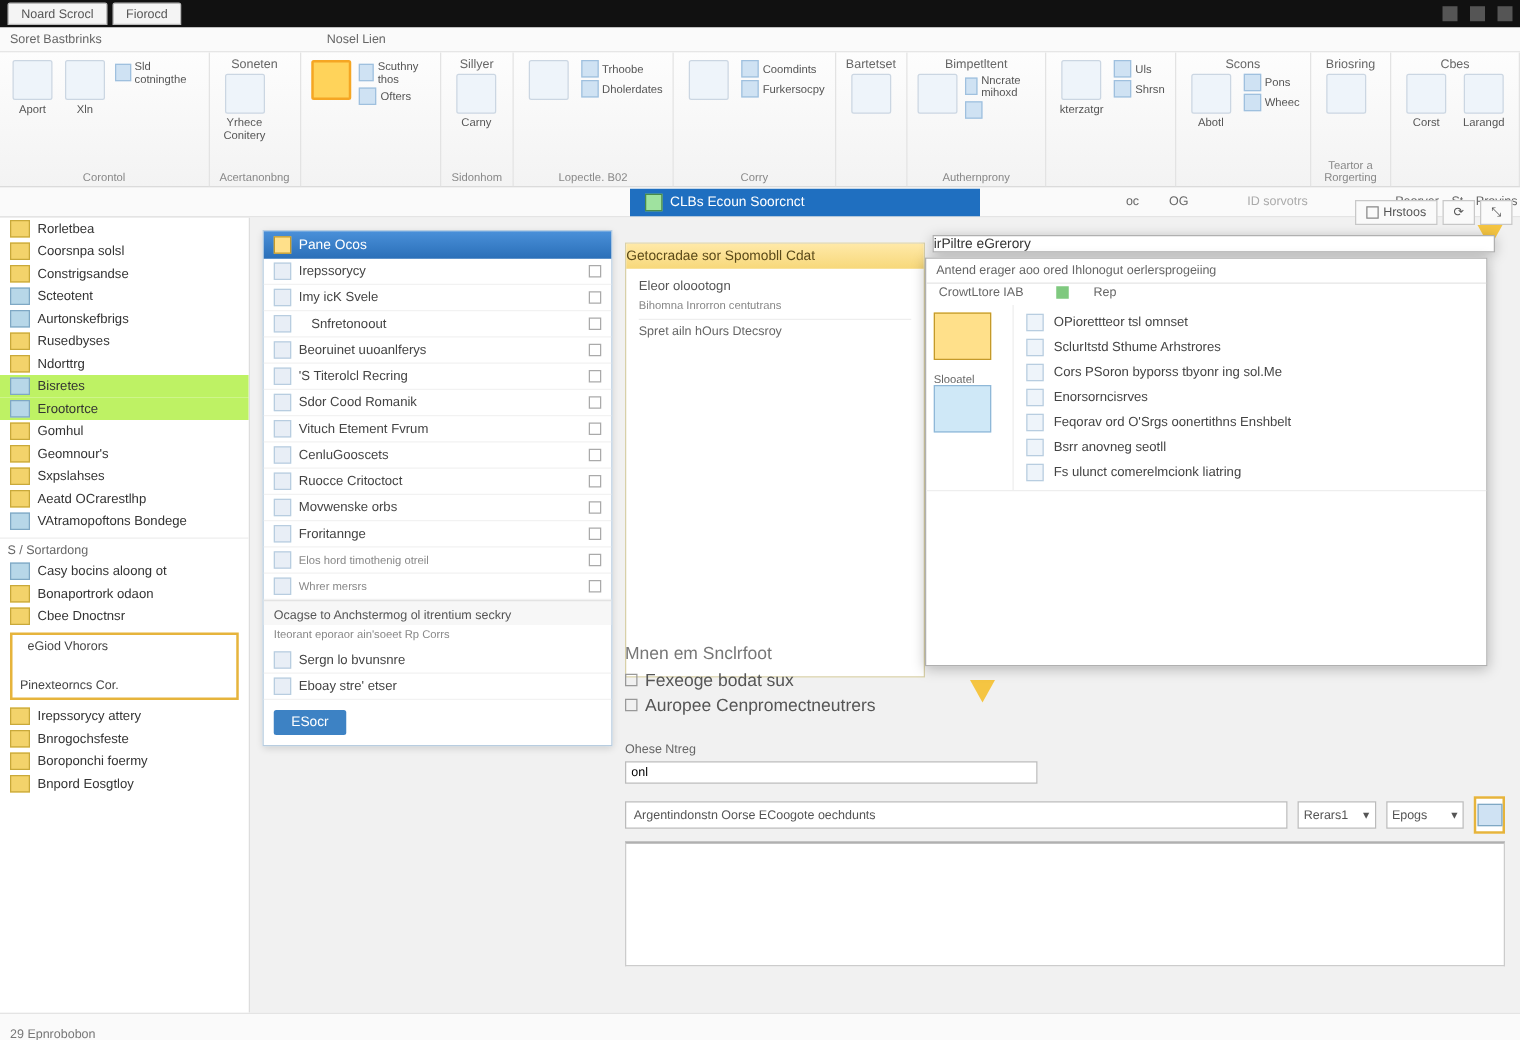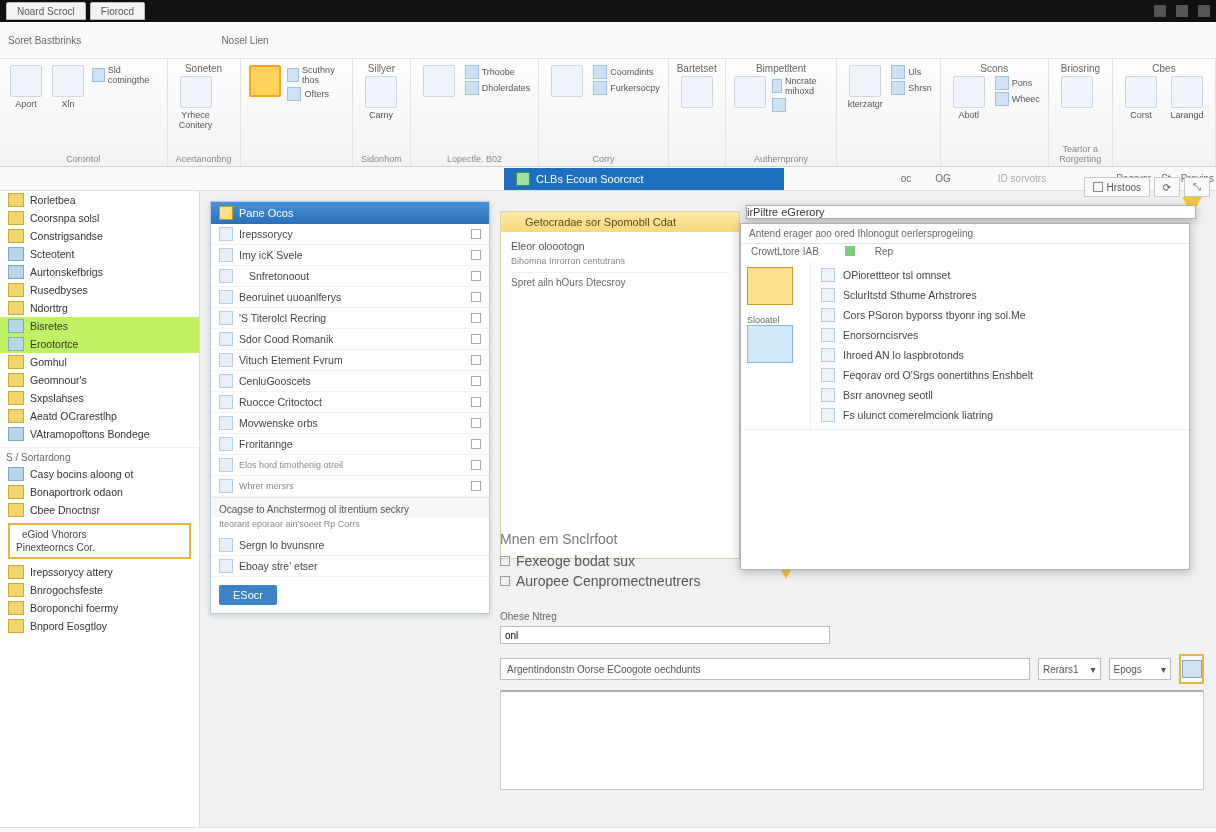--- a/index.html
+++ b/index.html
@@ -1,21 +1,21 @@
 <!DOCTYPE html>
 <html><head>
 <meta charset="utf-8">
 <style>
   * { box-sizing: border-box; margin: 0; padding: 0; font-family: "Segoe UI", Tahoma, sans-serif; }
   body { width:1216px; height:832px; background:#fff; overflow:hidden; font-size:11px; color:#333; }
   .titlebar { height:22px; background:#111; display:flex; align-items:center; padding:0 6px; }
   .titlebar .t-tab { background:#f4f4f4; border:1px solid #bbb; height:18px; padding:0 10px; margin-right:4px; display:flex; align-items:center; font-size:10px; color:#555; border-radius:2px 2px 0 0;}
   .titlebar .wc { margin-left:auto; display:flex; gap:10px; }
   .titlebar .wc span { width:12px; height:12px; }
-  .menubar { height:37px; background:#fafafa; border-bottom:1px solid #e0e0e0; display:flex; align-items:center; padding:0 8px; font-size:10px; color:#666; }
+  .menubar { height:20px; background:#fafafa; border-bottom:1px solid #e0e0e0; display:flex; align-items:center; padding:0 8px; font-size:10px; color:#666; gap:40px;}
   .ribbon { height:108px; border-bottom:1px solid #d0d0d0; display:flex; background:linear-gradient(#fdfdfd,#f3f3f3); }
   .r-group { border-right:1px solid #e3e3e3; padding:4px 8px 2px 8px; display:flex; flex-direction:column; }
   .r-group .g-tab { font-size:10px; color:#666; text-align:center; margin-bottom:2px; }
   .r-group .g-body { flex:1; display:flex; align-items:flex-start; gap:6px;}
   .r-big { width:40px; display:flex; flex-direction:column; align-items:center; font-size:9px; color:#555; text-align:center; }
   .r-big .ic { width:32px; height:32px; border:1px solid #cbd6e2; background:#eef4fa; margin-bottom:2px; border-radius:2px;}
   .r-big.sel .ic { border:2px solid #f5a623; background:#ffd35a; }
   .r-col { display:flex; flex-direction:column; gap:2px; font-size:9px; color:#555;}
   .r-col .ln { display:flex; align-items:center; gap:3px;}
   .r-col .ln .mic { width:14px; height:14px; background:#cfe2f3; border:1px solid #9fc0de;}
@@ -37,21 +37,21 @@
   .panelA .pa-title .pic{width:14px;height:14px;background:#ffe08a;border:1px solid #c49a2a;}
   .pa-list .li { display:flex; align-items:center; padding:3px 8px; font-size:10.5px; color:#444; gap:6px; border-bottom:1px solid #f2f2f2;}
   .pa-list .li .lic{width:14px;height:14px;background:#e8eef6;border:1px solid #b8cde0;}
   .pa-list .li .chk{margin-left:auto;width:10px;height:10px;border:1px solid #aaa;}
   .pa-sec { font-size:10px; color:#555; padding:6px 8px 2px 8px; background:#f7f7f7; border-top:1px solid #e3e3e3;}
   .pa-foot { padding:8px; }
   .pa-btn { background:#3d82c4; color:#fff; border:none; padding:4px 14px; font-size:11px; border-radius:2px;}
   .doc-title { position:absolute; left:298px; top:-22px; height:22px; background:#1f6fc0; color:#fff; font-size:11px; padding:0 12px; display:flex; align-items:center; gap:6px; width:280px;}
   .doc-title .dtic{width:14px;height:14px;background:#9fe29f;border:1px solid #4a8a4a;}
   .panelB { position:absolute; left:300px; top:20px; width:240px; background:#fff; border:1px solid #d8d0a8;}
-  .panelB .pb-title { background:linear-gradient(#ffe9a8,#f7d87a); font-size:11px; padding:4px 24px; color:#5a4a1a;}
+  .panelB .pb-title { background:linear-gradient(#ffe9a8,#f7d87a); font-size:11px; padding:4px 0; color:#5a4a1a;}
   .panelB .pb-body { padding:6px 10px; font-size:10.5px; color:#555;}
   .panelB .pb-body .row{padding:2px 0;}
   .panelB .pb-sep{border-top:1px solid #eee;margin:4px 0;font-size:10px;color:#666;padding-top:4px;}
   .panelC { position:absolute; left:540px; top:0; width:450px; background:#fff; border:1px solid #b0b0b0; box-shadow:0 2px 10px rgba(0,0,0,.25);}
   .panelC .pc-bar { font-size:10px; color:#666; padding:4px 8px; border-bottom:1px solid #e5e5e5;}
   .panelC .pc-body { display:flex; }
   .panelC .pc-left { width:70px; padding:6px; border-right:1px solid #eee;}
   .panelC .pc-left .big{width:46px;height:38px;background:#ffe08a;border:1px solid #c49a2a;margin-bottom:10px;}
   .panelC .pc-left .big2{width:46px;height:38px;background:#cfe8f7;border:1px solid #8fb8d8;}
   .panelC .pc-left .cap{font-size:9px;color:#666;margin-top:2px;}
@@ -383,21 +383,21 @@
         <div class="nav-item">
           <span class="nic"></span>
           <span>Cbee Dnoctnsr</span>
         </div>
       </div>
     <div class="nav-card">
       <div class="row">
           <span class="nic" style="background:#cfe2f3;border-color:#7fa8c4"></span>
           <span>eGiod Vhorors</span>
         </div>
-      <div class="row" style="margin-top:2px">
+      <div class="row" style="margin-top:20px">
           <span>Pinexteorncs Cor.</span>
         </div>
     </div>
     <div id="nav3">
         <div class="nav-item">
           <span class="nic"></span>
           <span>Irepssorycy attery</span>
         </div>
         <div class="nav-item">
           <span class="nic"></span>
@@ -555,24 +555,20 @@
             <div class="it">
               <span class="itc"></span>
               <span>Cors PSoron byporss tbyonr ing sol.Me</span>
             </div>
             <div class="it">
               <span class="itc"></span>
               <span>Enorsorncisrves</span>
             </div>
             <div class="it">
               <span class="itc"></span>
-              <span>Ihroed AN lo laspbrotonds</span>
-            </div>
-            <div class="it">
-              <span class="itc"></span>
               <span>Feqorav ord O'Srgs oonertithns    Enshbelt</span>
             </div>
             <div class="it">
               <span class="itc"></span>
               <span>Bsrr anovneg seotll</span>
             </div>
             <div class="it">
               <span class="itc"></span>
               <span>Fs ulunct comerelmcionk liatring</span>
             </div>

